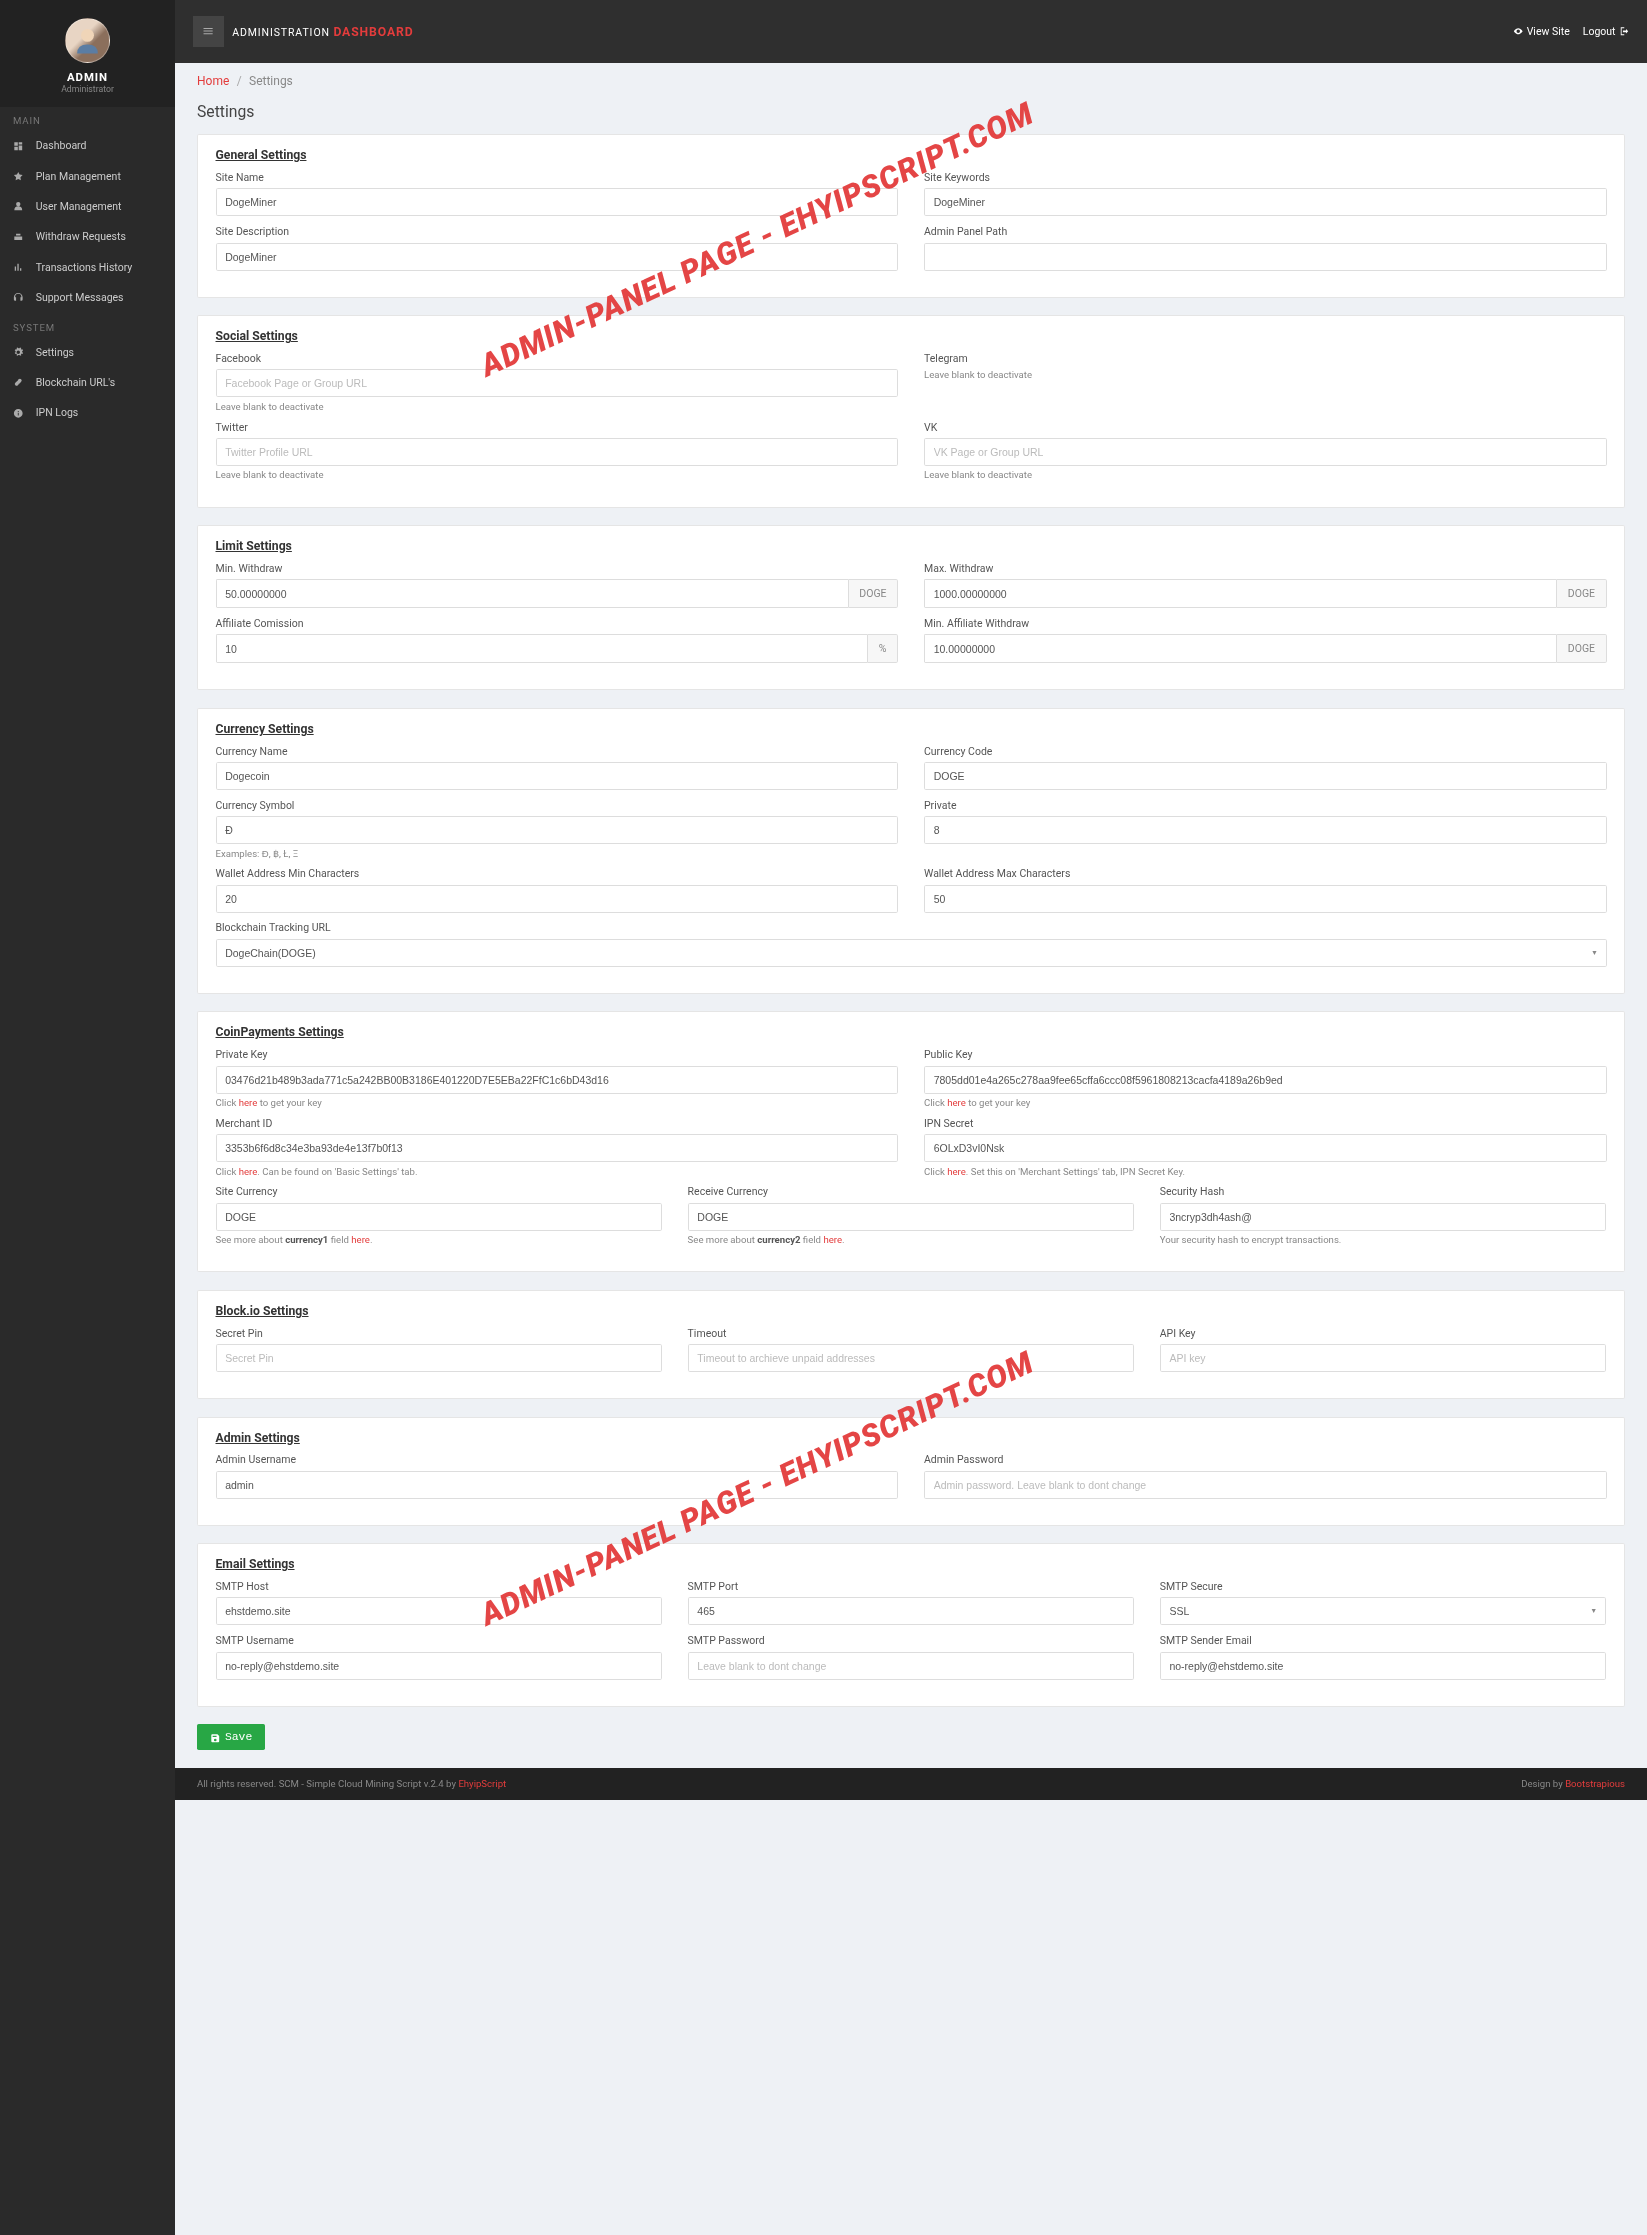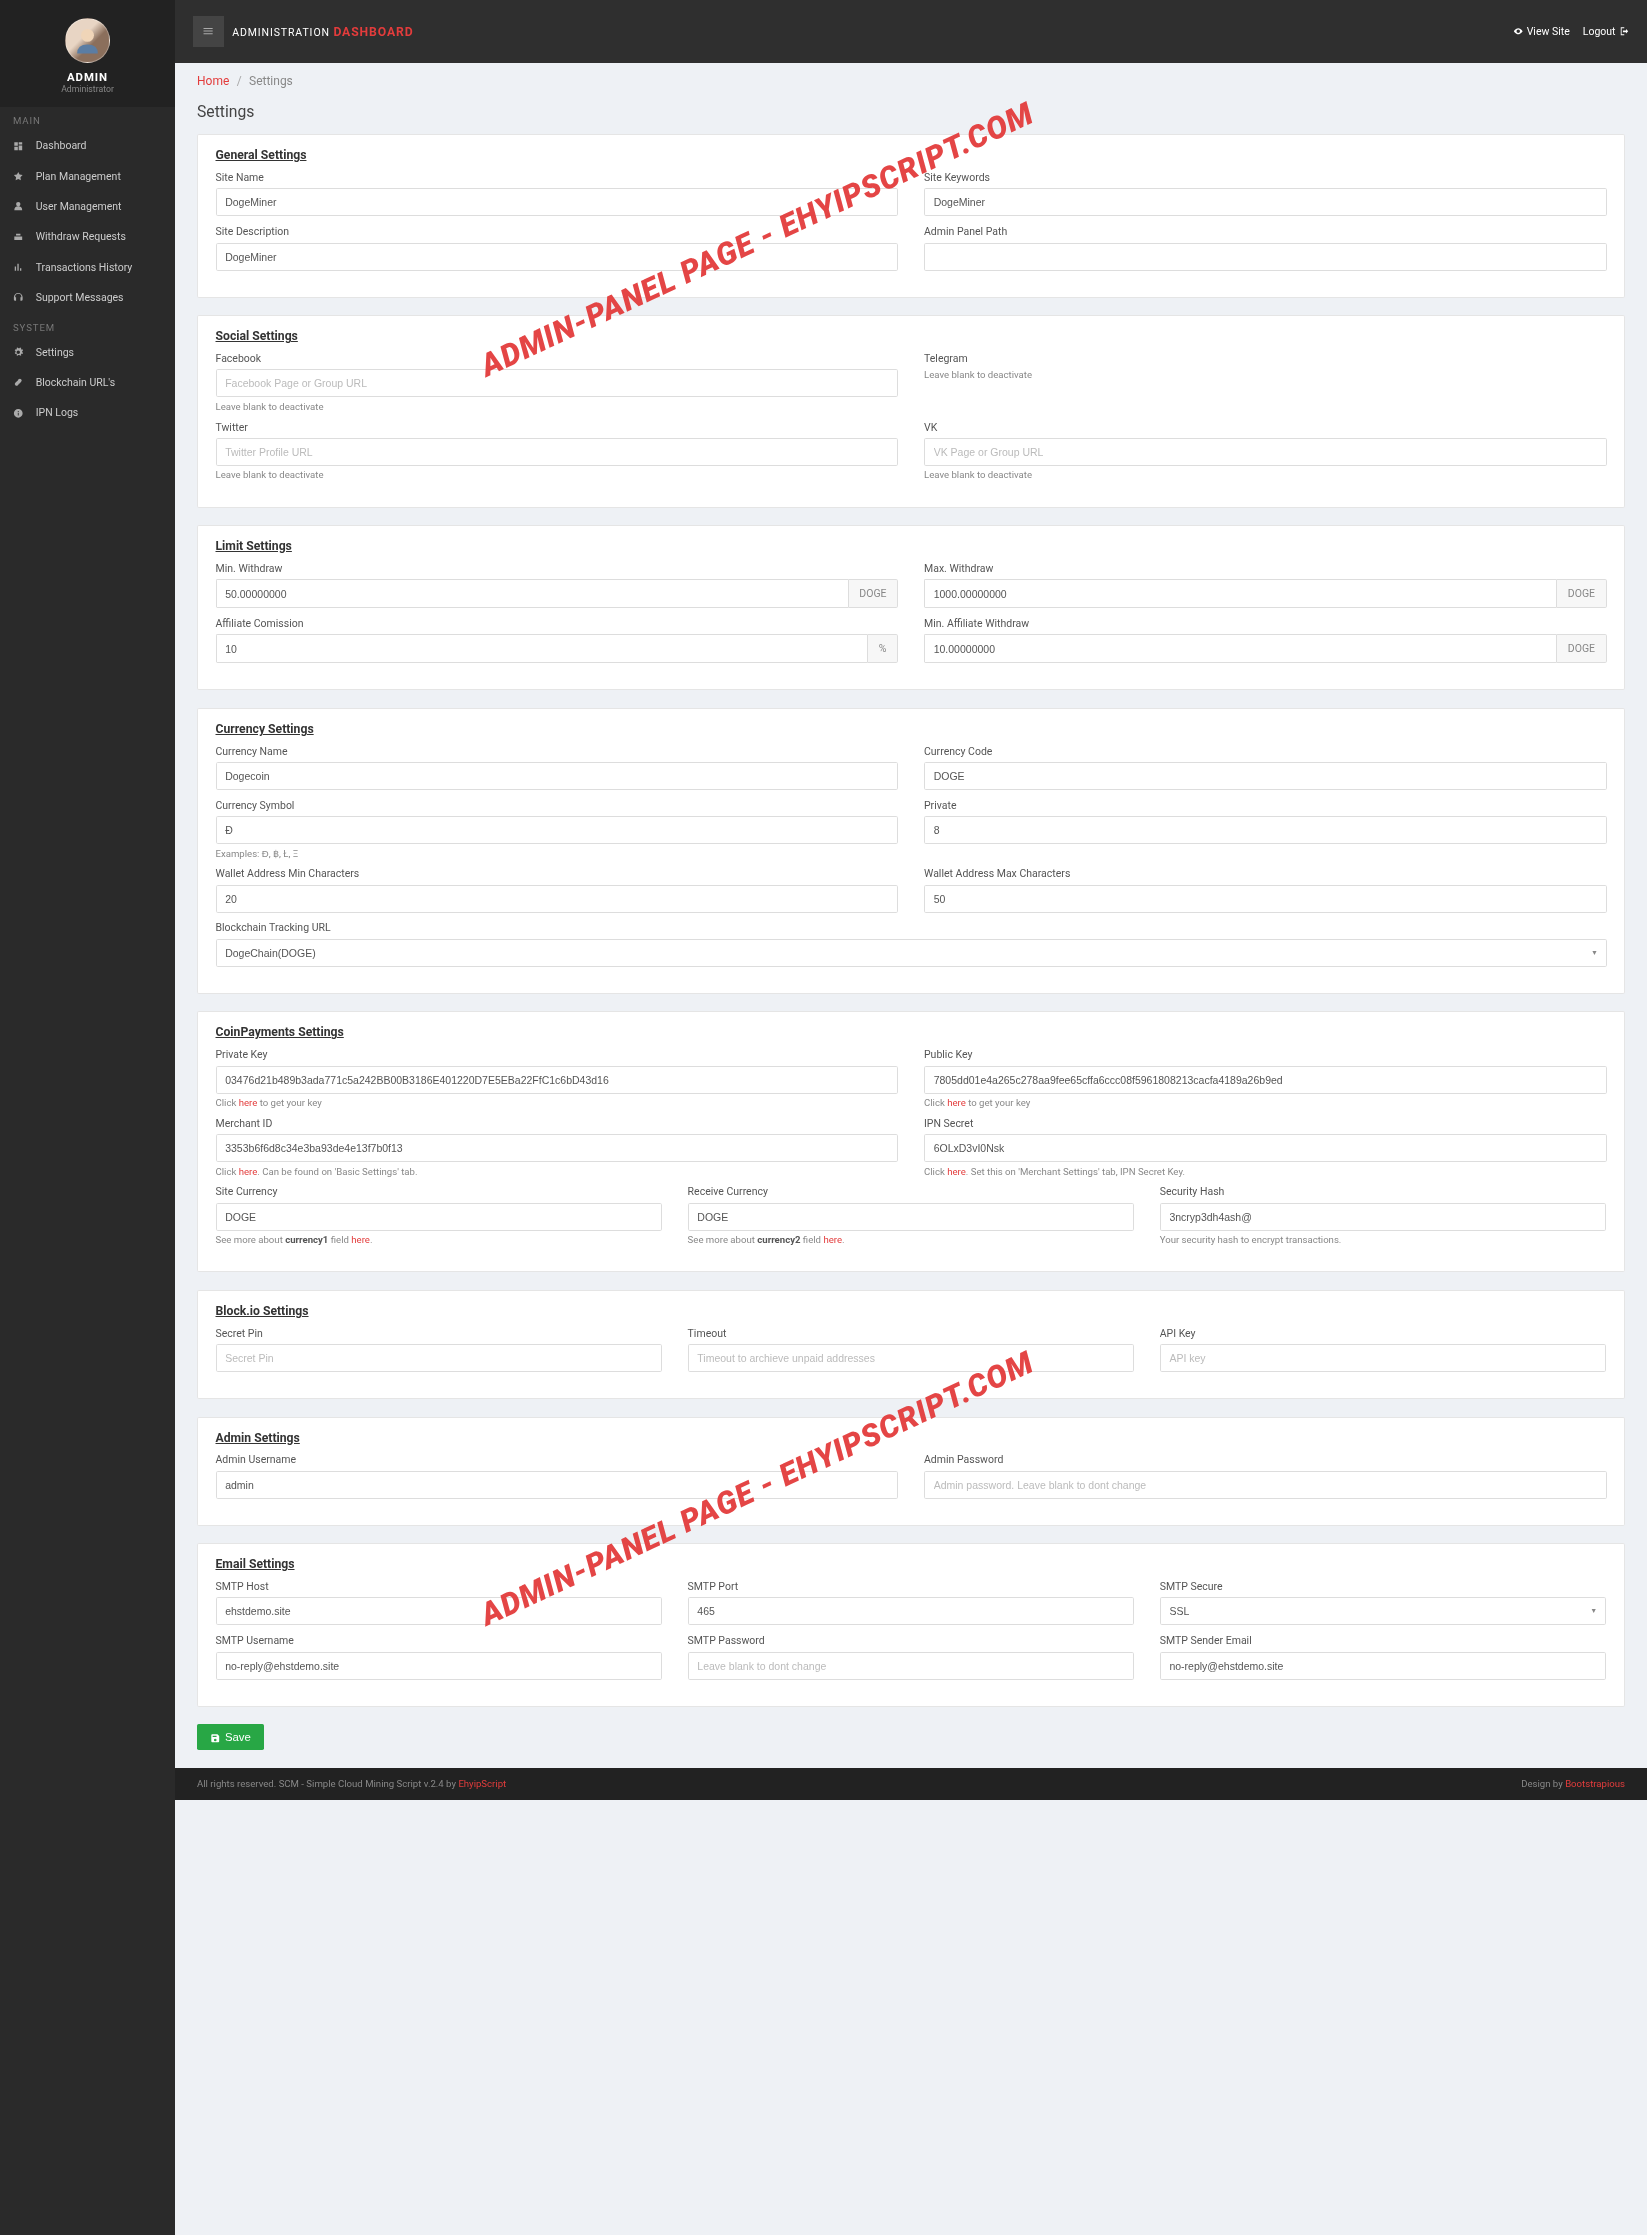--- a/index.html
+++ b/index.html
@@ -49,21 +49,21 @@
 .input-group { display:flex; }
 .input-group .form-control { border-right:none; border-radius:1.7px 0 0 1.7px; }
 .input-addon { padding:7px 10.5px; background:#f7f7f7; border:0.9px solid #ddd; font-size:10.5px; color:#888; border-radius:0 1.7px 1.7px 0;}
 .help-text { font-size:9.6px; color:#888; margin-top:3.5px;}
 .help-text a { color:#e33c3c; text-decoration:none; }
 .help-text b { color:#555;margin-top:11px; }
 select.form-control { appearance:none; background:#fff; }
 .select-wrap { position:relative; }
 .select-wrap::after { content:"▼"; position:absolute; right:8.7px; top:50%; transform:translateY(-50%); font-size:7px; color:#888; pointer-events:none;}
 
-.btn-save { background:#28a745; color:#fff; border:none; padding:7px 13px; border-radius:1.7px; font-size:11.4px; cursor:pointer; display:inline-flex; align-items:flex-end; gap:4.4px;}
+.btn-save { background:#28a745; color:#fff; border:none; padding:7px 13px; border-radius:1.7px; font-size:11.4px; cursor:pointer; display:inline-flex; align-items:flex-end; gap:4.4px;font-family:Liberation Mono, monospace;}
 .btn-save svg{width:10.5px;height:10.5px;fill:#fff;}
 
 .footer { background:#222; color:#888; font-size:9.6px; padding:10.5px 22px; display:flex;align-items:flex-end;}
 .footer a {color:#e33c3c; text-decoration:none;}
 .footer-right{margin-left:auto;}
 
 .watermark { position:absolute; color:#e33c3c; font-weight:900; font-size:31px; font-style:italic; transform:rotate(-25deg); pointer-events:none; z-index:5; white-space:nowrap; opacity:0.95; letter-spacing:0.9px;}
 </style>
 </head>
 <body>

